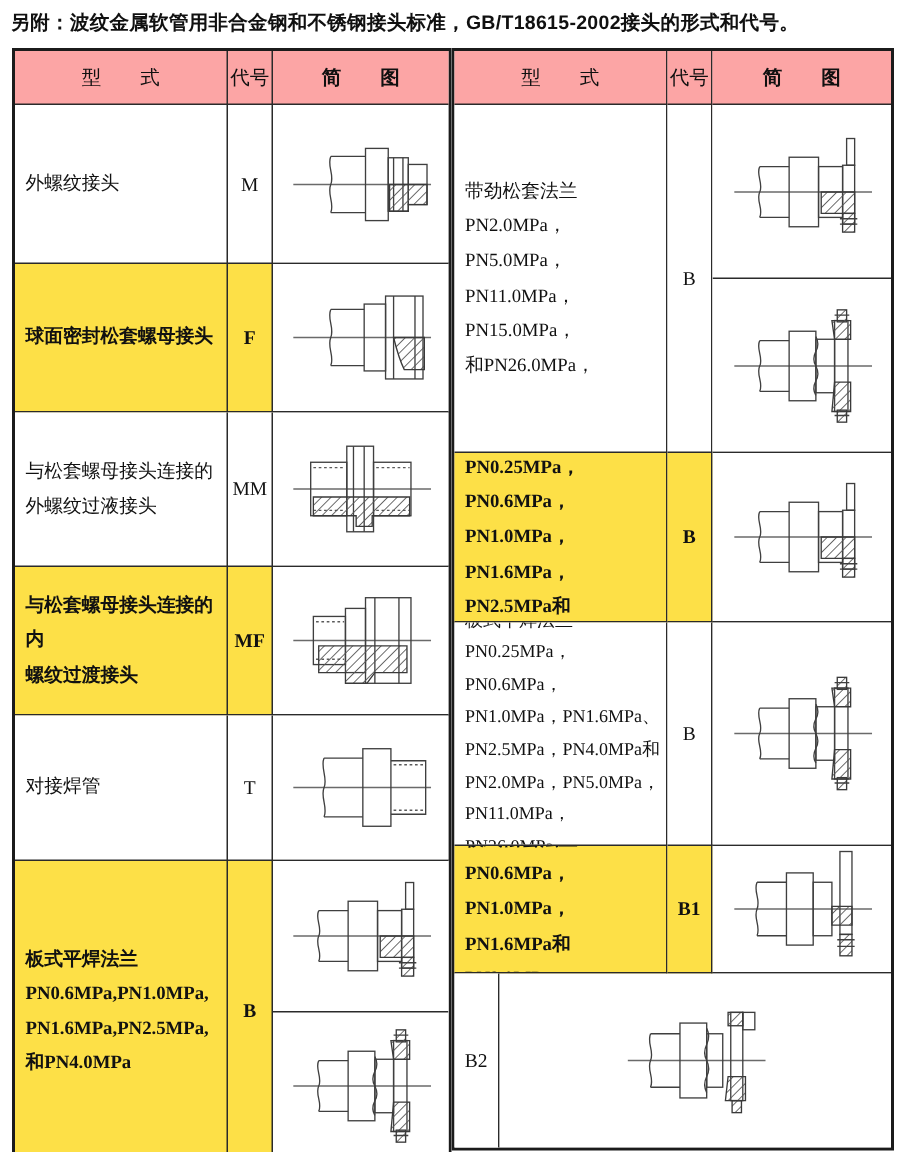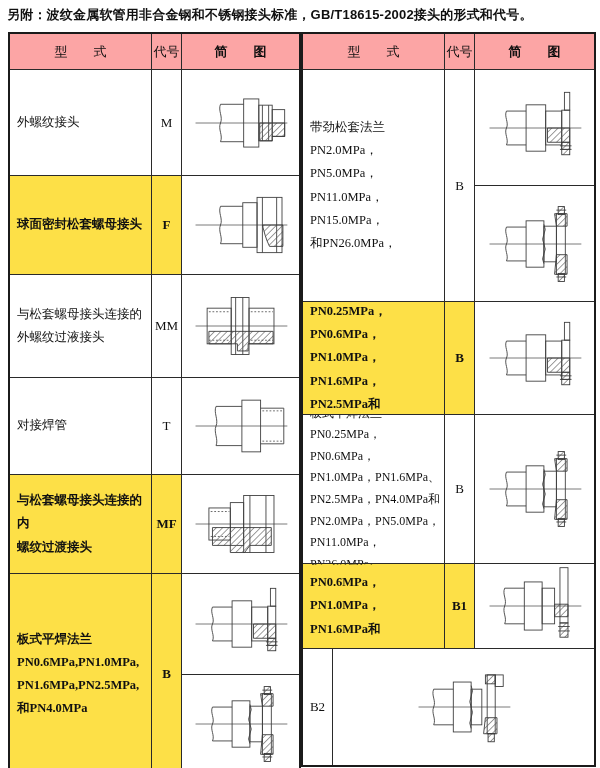--- a/index.html
+++ b/index.html
@@ -106,51 +106,51 @@
               <rect x="45" y="14" width="20" height="64"></rect>
               <path d="M50 14 V78 M58 14 V78"></path>
               <rect x="65" y="26" width="28" height="40"></rect>
               <path class="dash" d="M67 30 H92 M67 62 H92"></path>
               <path class="hf" d="M20 52 H92 V66 H64 V74 H52 V66 H20 Z"></path>
             </svg>
           </div>
         </div>
     </div>
 
-    <div class="row" style="height:97px" data-hl="false">
-      <div class="cell c-type body">对接焊管</div>
-      <div class="cell c-code">T</div>
-      <div class="cell c-diag">
-          <div class="d">
-            <svg viewBox="0 0 112 92">
-              <line class="cl" x1="5" y1="46" x2="108" y2="46"></line>
-              <path d="M28 24 C25 31 31 39 28 46 C25 53 31 61 28 68"></path>
-              <path d="M28 24 H57 M28 68 H57"></path>
-              <rect x="57" y="17" width="21" height="58"></rect>
-              <path d="M78 26 H104 V66 H78"></path>
-              <path class="dash" d="M80 29 H102 M80 63 H102"></path>
-            </svg>
-          </div>
-        </div>
-    </div>
-
     <div class="row" style="height:99px" data-hl="true">
       <div class="cell c-type body">与松套螺母接头连接的内
 螺纹过渡接头</div>
       <div class="cell c-code">MF</div>
       <div class="cell c-diag">
           <div class="d">
             <svg viewBox="0 0 112 92">
               <line class="cl" x1="5" y1="46" x2="108" y2="46"></line>
               <rect x="20" y="28" width="24" height="36"></rect>
               <path class="dash" d="M22 32 H43 M22 60 H43"></path>
               <rect x="44" y="22" width="15" height="48"></rect>
               <rect x="59" y="14" width="34" height="64"></rect>
               <path d="M66 14 V78 M84 14 V78"></path>
               <path class="hf" d="M24 50 H90 V70 H66 L60 78 H44 V70 H24 Z"></path>
+            </svg>
+          </div>
+        </div>
+    </div>
+
+    <div class="row" style="height:97px" data-hl="false">
+      <div class="cell c-type body">对接焊管</div>
+      <div class="cell c-code">T</div>
+      <div class="cell c-diag">
+          <div class="d">
+            <svg viewBox="0 0 112 92">
+              <line class="cl" x1="5" y1="46" x2="108" y2="46"></line>
+              <path d="M28 24 C25 31 31 39 28 46 C25 53 31 61 28 68"></path>
+              <path d="M28 24 H57 M28 68 H57"></path>
+              <rect x="57" y="17" width="21" height="58"></rect>
+              <path d="M78 26 H104 V66 H78"></path>
+              <path class="dash" d="M80 29 H102 M80 63 H102"></path>
             </svg>
           </div>
         </div>
     </div>
 
     <div class="row" style="height:200px" data-hl="true">
       <div class="cell c-type body">板式平焊法兰
 PN0.6MPa,PN1.0MPa,
 PN1.6MPa,PN2.5MPa,
 和PN4.0MPa</div>

